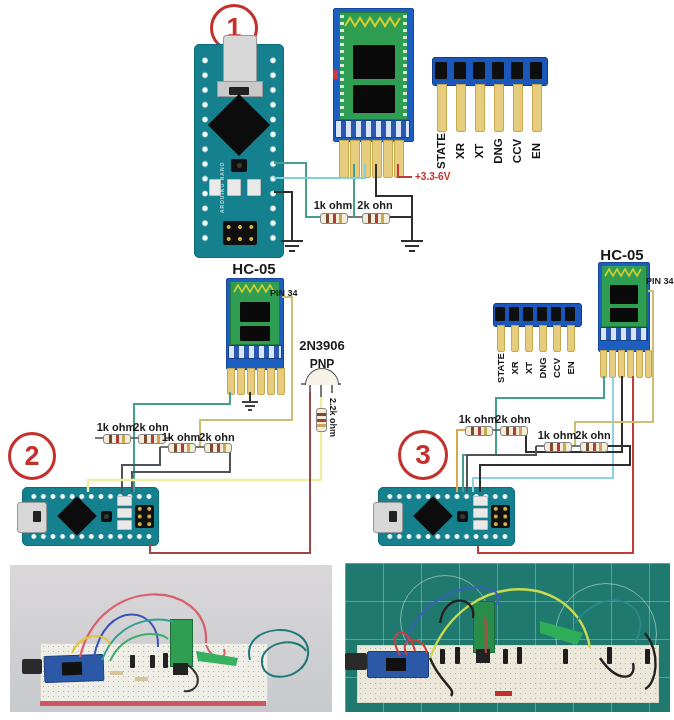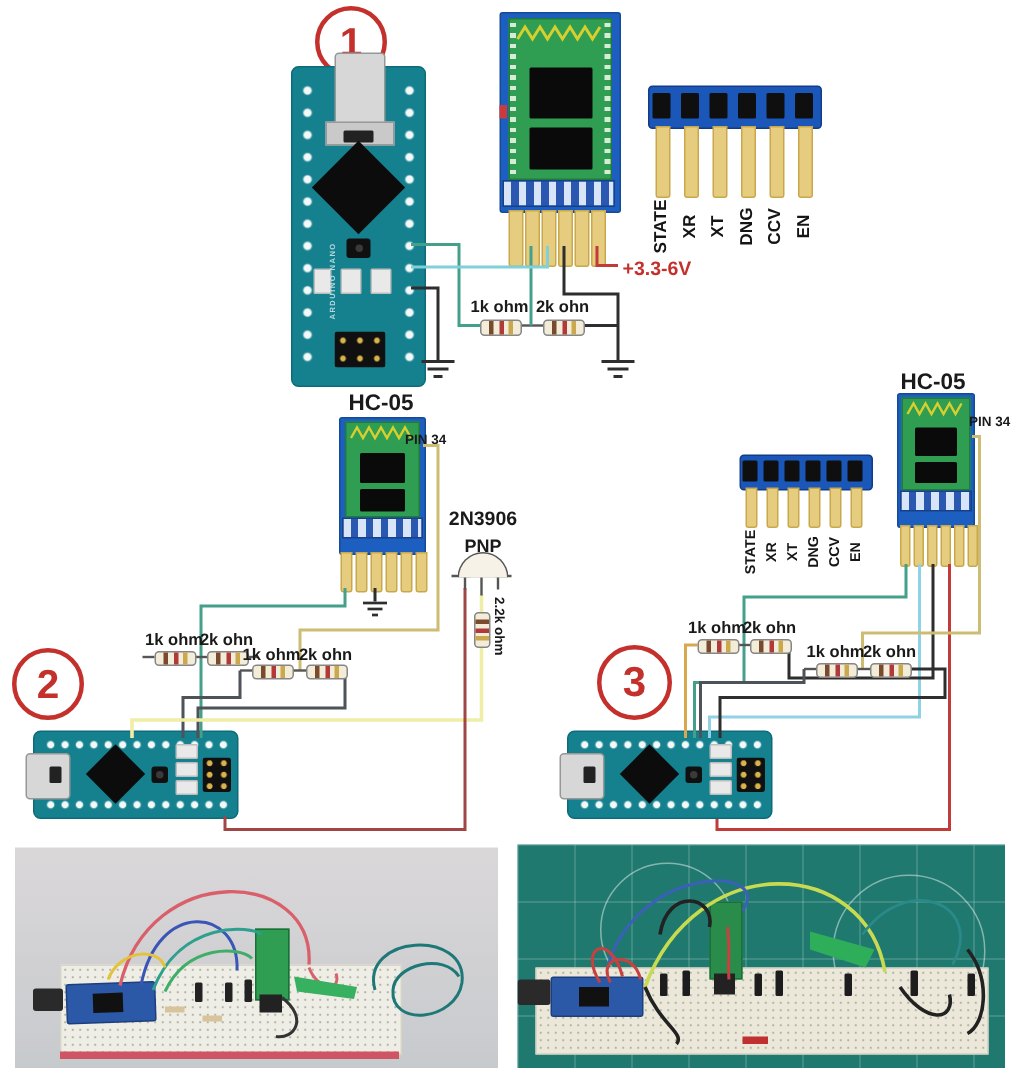--- a/index.html
+++ b/index.html
@@ -317,21 +317,21 @@
       <i class="b2"></i>
       <i class="b3"></i>
     </div>
   <div class="res" style="left:362px;top:213px;width:26px;height:9px;">
       <i class="b1"></i>
       <i class="b2"></i>
       <i class="b3"></i>
     </div>
   <div class="lbl center" style="left:333px;top:199px;font-size:11px;">1k ohm</div>
   <div class="lbl center" style="left:375px;top:199px;font-size:11px;">2k ohn</div>
-  <div class="lbl" style="left:415px;top:171px;font-size:13px;color:#c4302b;">+3.3-6V</div>
+  <div class="lbl" style="left:415px;top:171px;font-size:10px;color:#c4302b;">+3.3-6V</div>
 
   <div class="res" style="left:103px;top:434px;width:26px;height:8px;">
       <i class="b1"></i>
       <i class="b2"></i>
       <i class="b3"></i>
     </div>
   <div class="res" style="left:138px;top:434px;width:26px;height:8px;">
       <i class="b1"></i>
       <i class="b2"></i>
       <i class="b3"></i>

